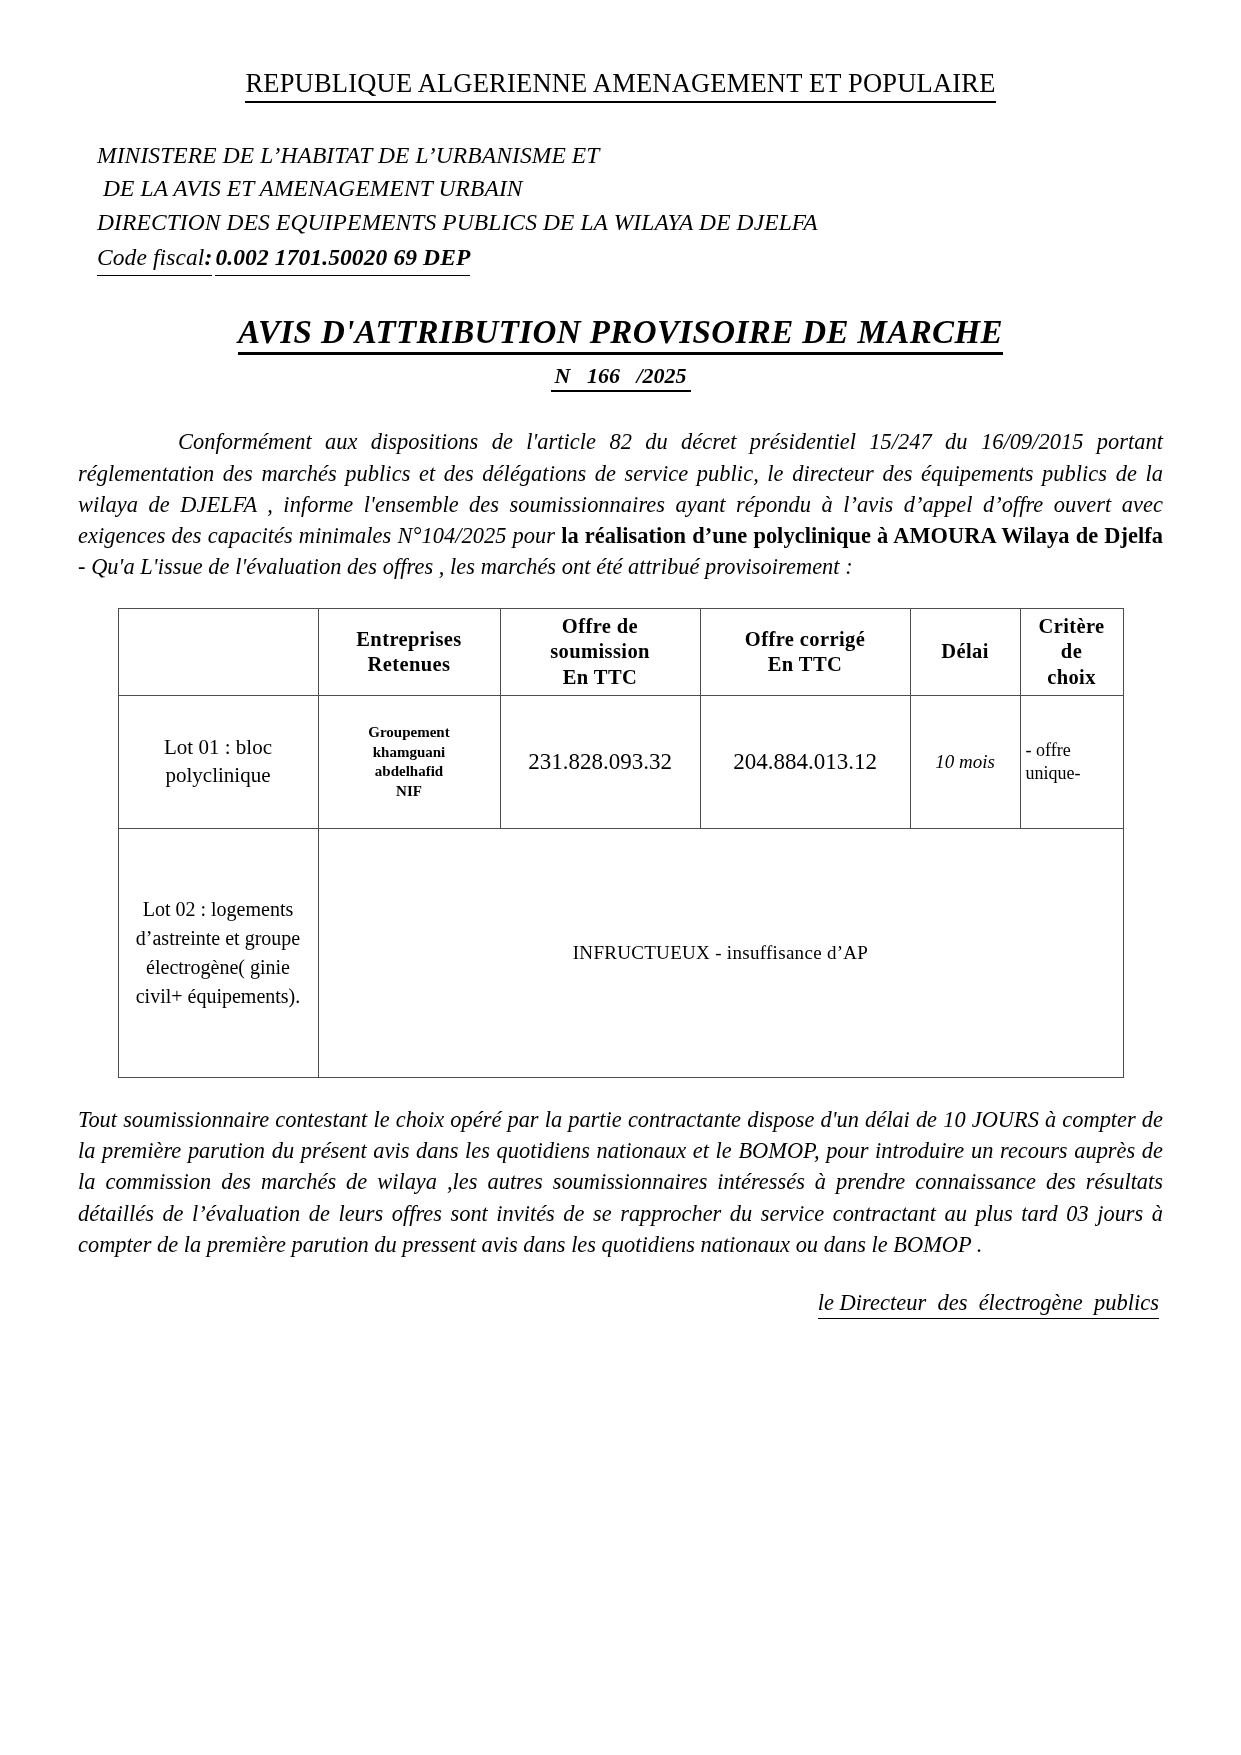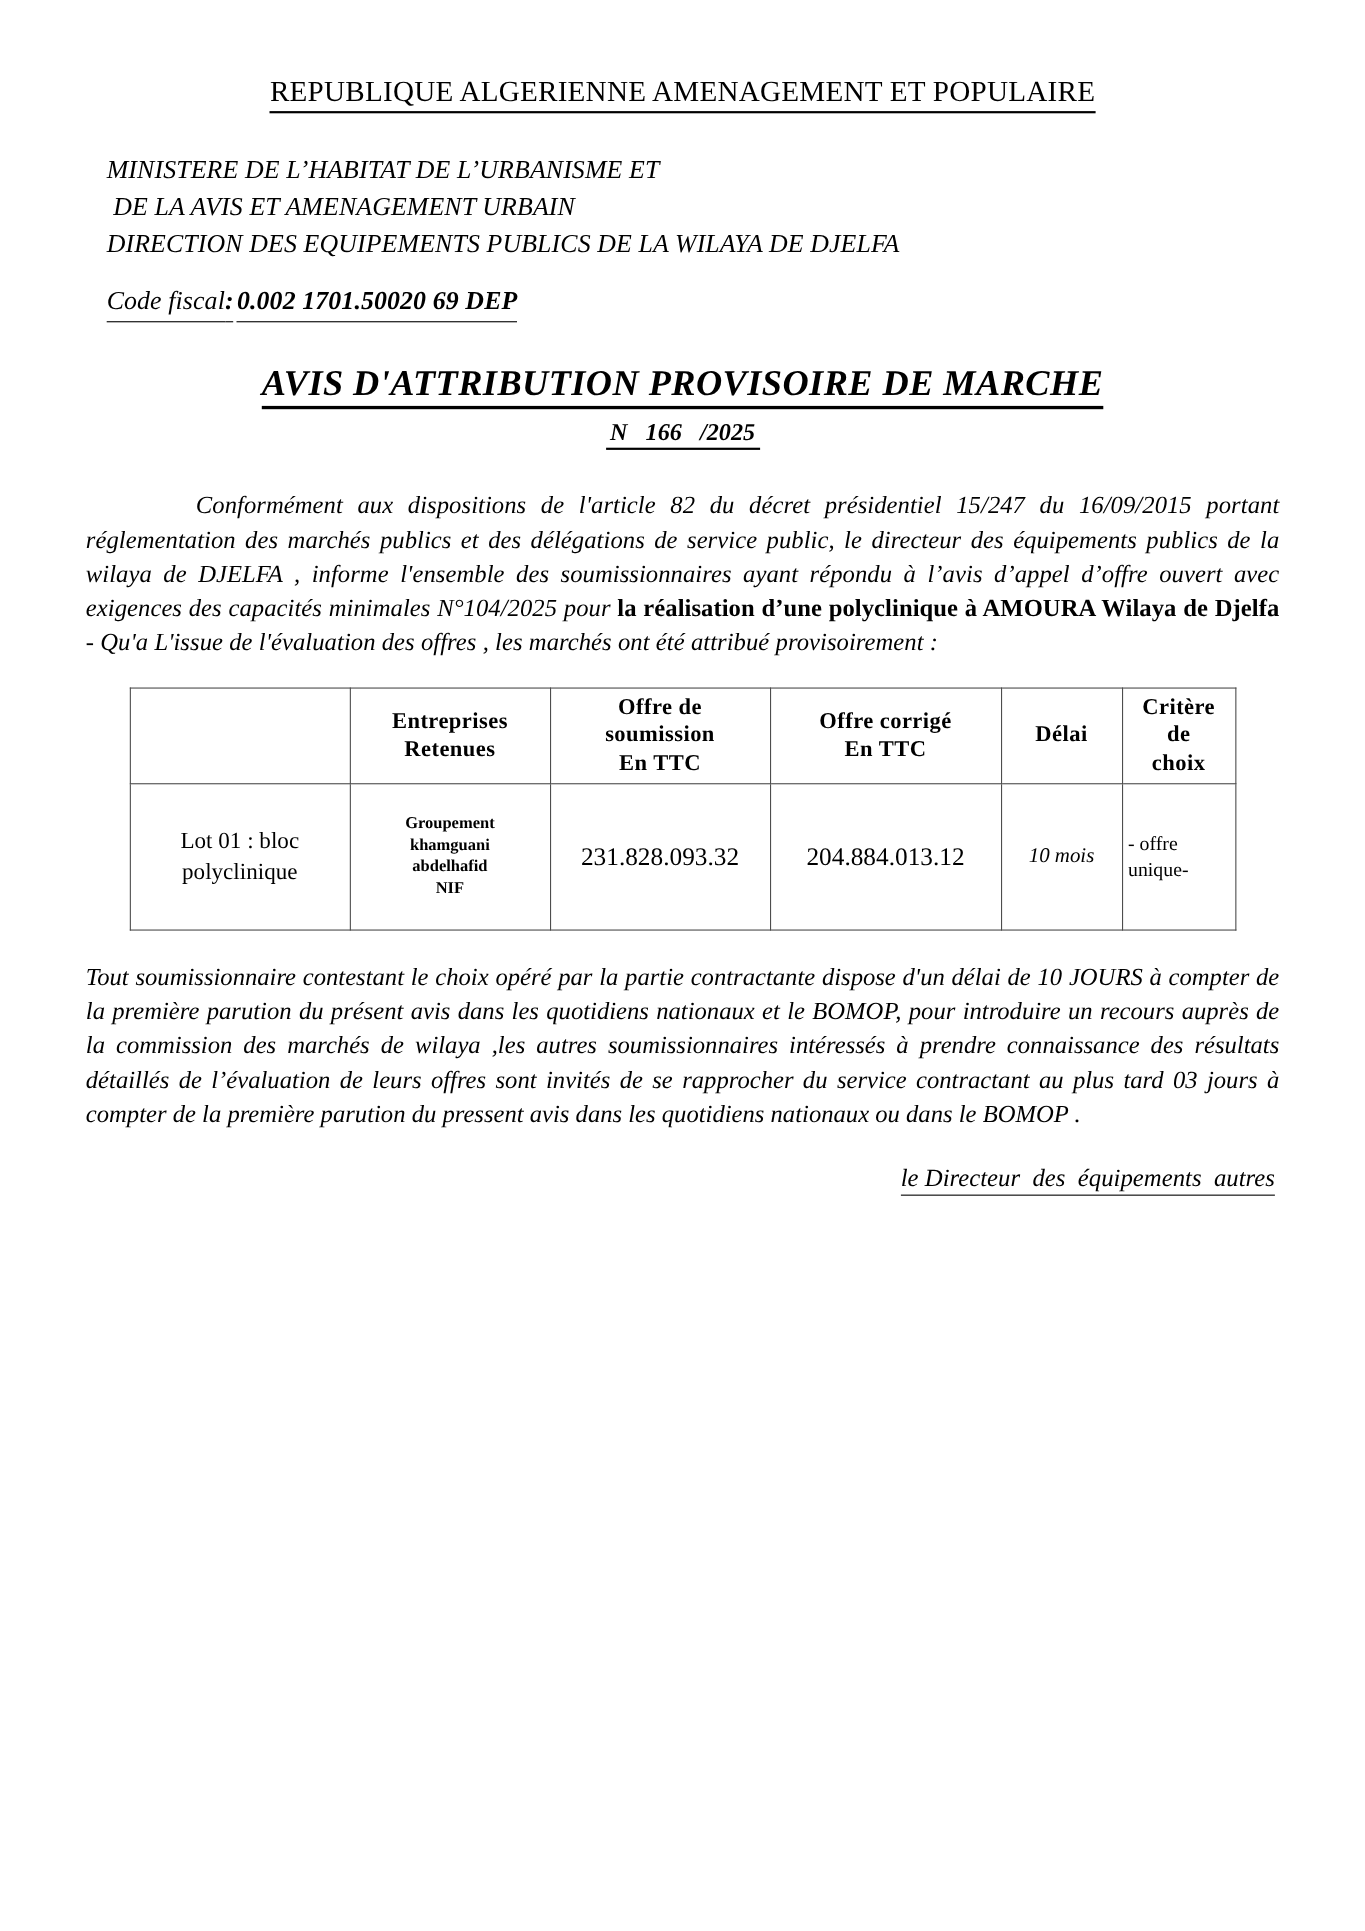--- a/index.html
+++ b/index.html
@@ -42,21 +42,21 @@
     margin-left: 97px;
     font-style: italic;
     font-size: 23.5px;
     line-height: 1.42;
     font-family: "Liberation Serif", "DejaVu Serif", serif;
     letter-spacing: 0.1px;
   }
   .ministry-block .l2 { padding-left: 6px; }
 
   .fiscal-line {
-    margin-top: 19px;
+    margin-top: 2px;
     font-style: italic;
     font-size: 23.5px;
     letter-spacing: 0.1px;
   }
   .fiscal-label {
     border-bottom: 1.6px solid #000;
     display: inline-block;
     padding-bottom: 1px;
   }
   .fiscal-colon {
@@ -266,22 +266,26 @@
 khamguani
 abdelhafid
 NIF</td>
         <td class="cell-amount">231.828.093.32</td>
         <td class="cell-amount">204.884.013.12</td>
         <td class="cell-delai">10 mois</td>
         <td class="cell-crit" style="white-space:pre-line">- offre
 unique-</td>
       </tr>
 
+      <tr class="row2">
+        <td class="cell-lot2">Lot 02 : logements d’astreinte et groupe électrogène( ginie  civil+ équipements).</td>
+        <td class="cell-infruct" colspan="5">INFRUCTUEUX  -  insuffisance  d’AP</td>
+      </tr>
     </tbody>
   </table>
 
   <div class="closing">Tout soumissionnaire contestant le choix opéré par la partie contractante dispose d'un délai de 10 JOURS  à compter de la première parution du présent avis dans les quotidiens nationaux et le BOMOP, pour introduire un recours auprès de la commission des marchés de wilaya ,les autres soumissionnaires intéressés à prendre connaissance des résultats détaillés de l’évaluation de leurs offres sont invités de se rapprocher du service contractant au plus   tard 03 jours à compter de la première parution du pressent avis dans les quotidiens nationaux ou dans le BOMOP .</div>
 
   <div class="signature">
-    <span>le Directeur  des  équipements  autres</span>
+    <span>le Directeur  des  électrogène  publics</span>
   </div>
 
 </div>
 
 </body></html>

